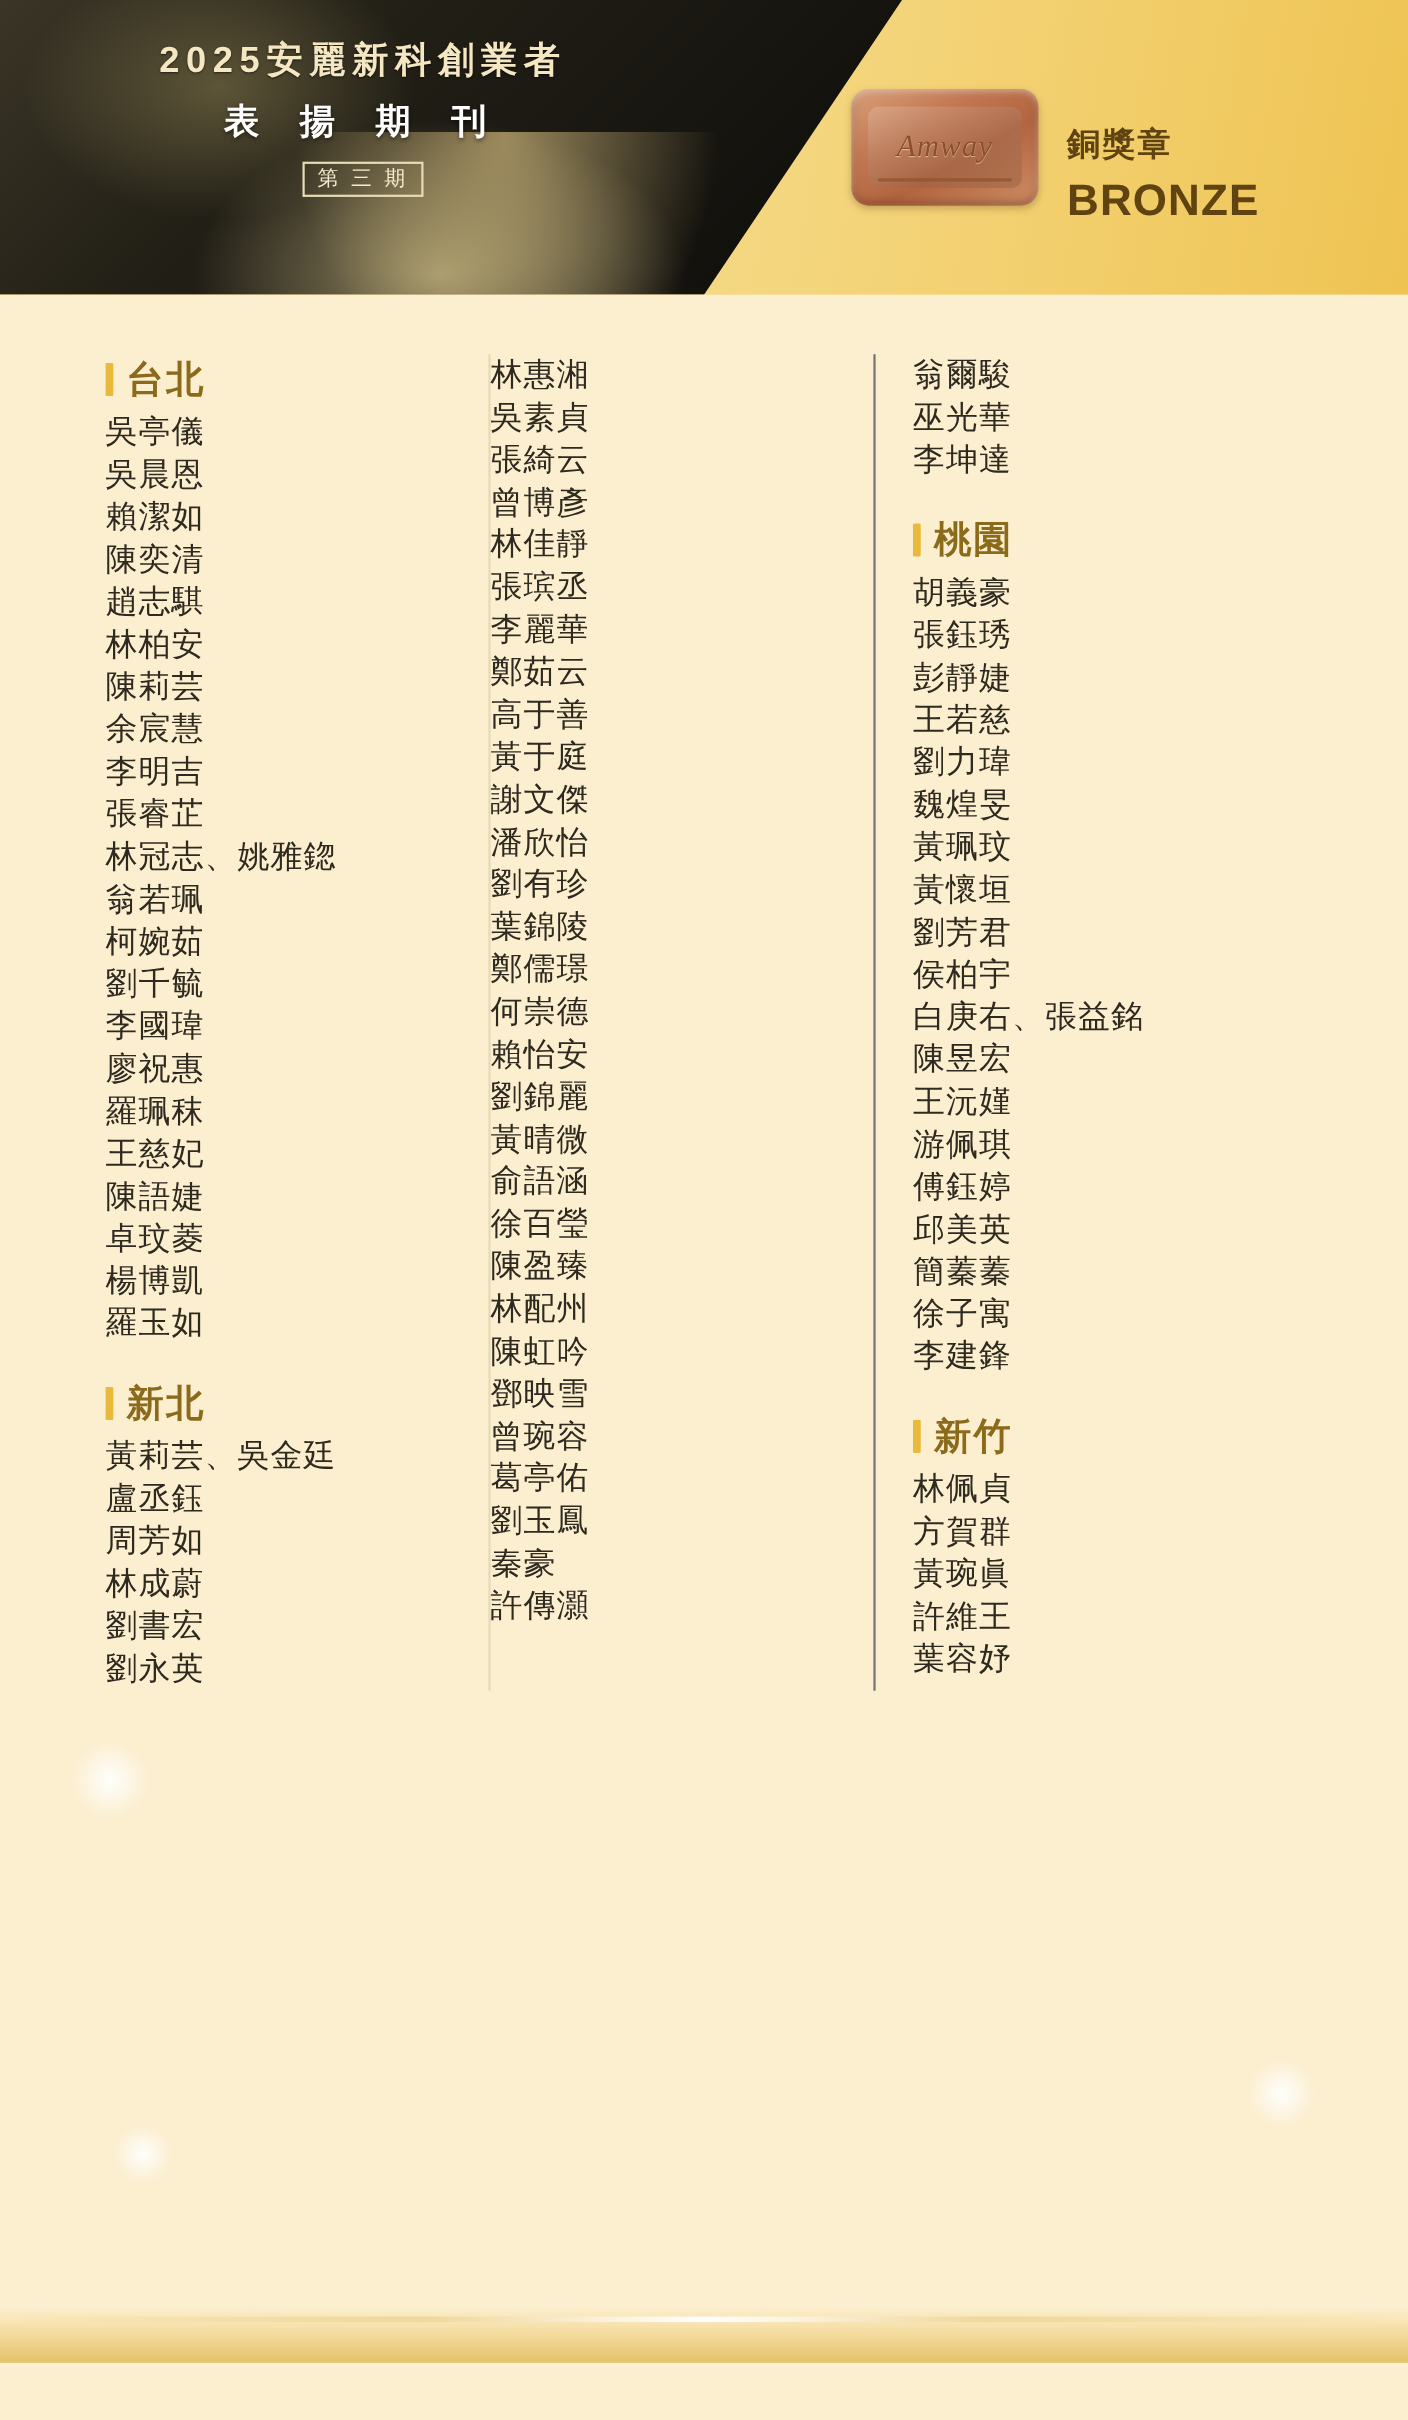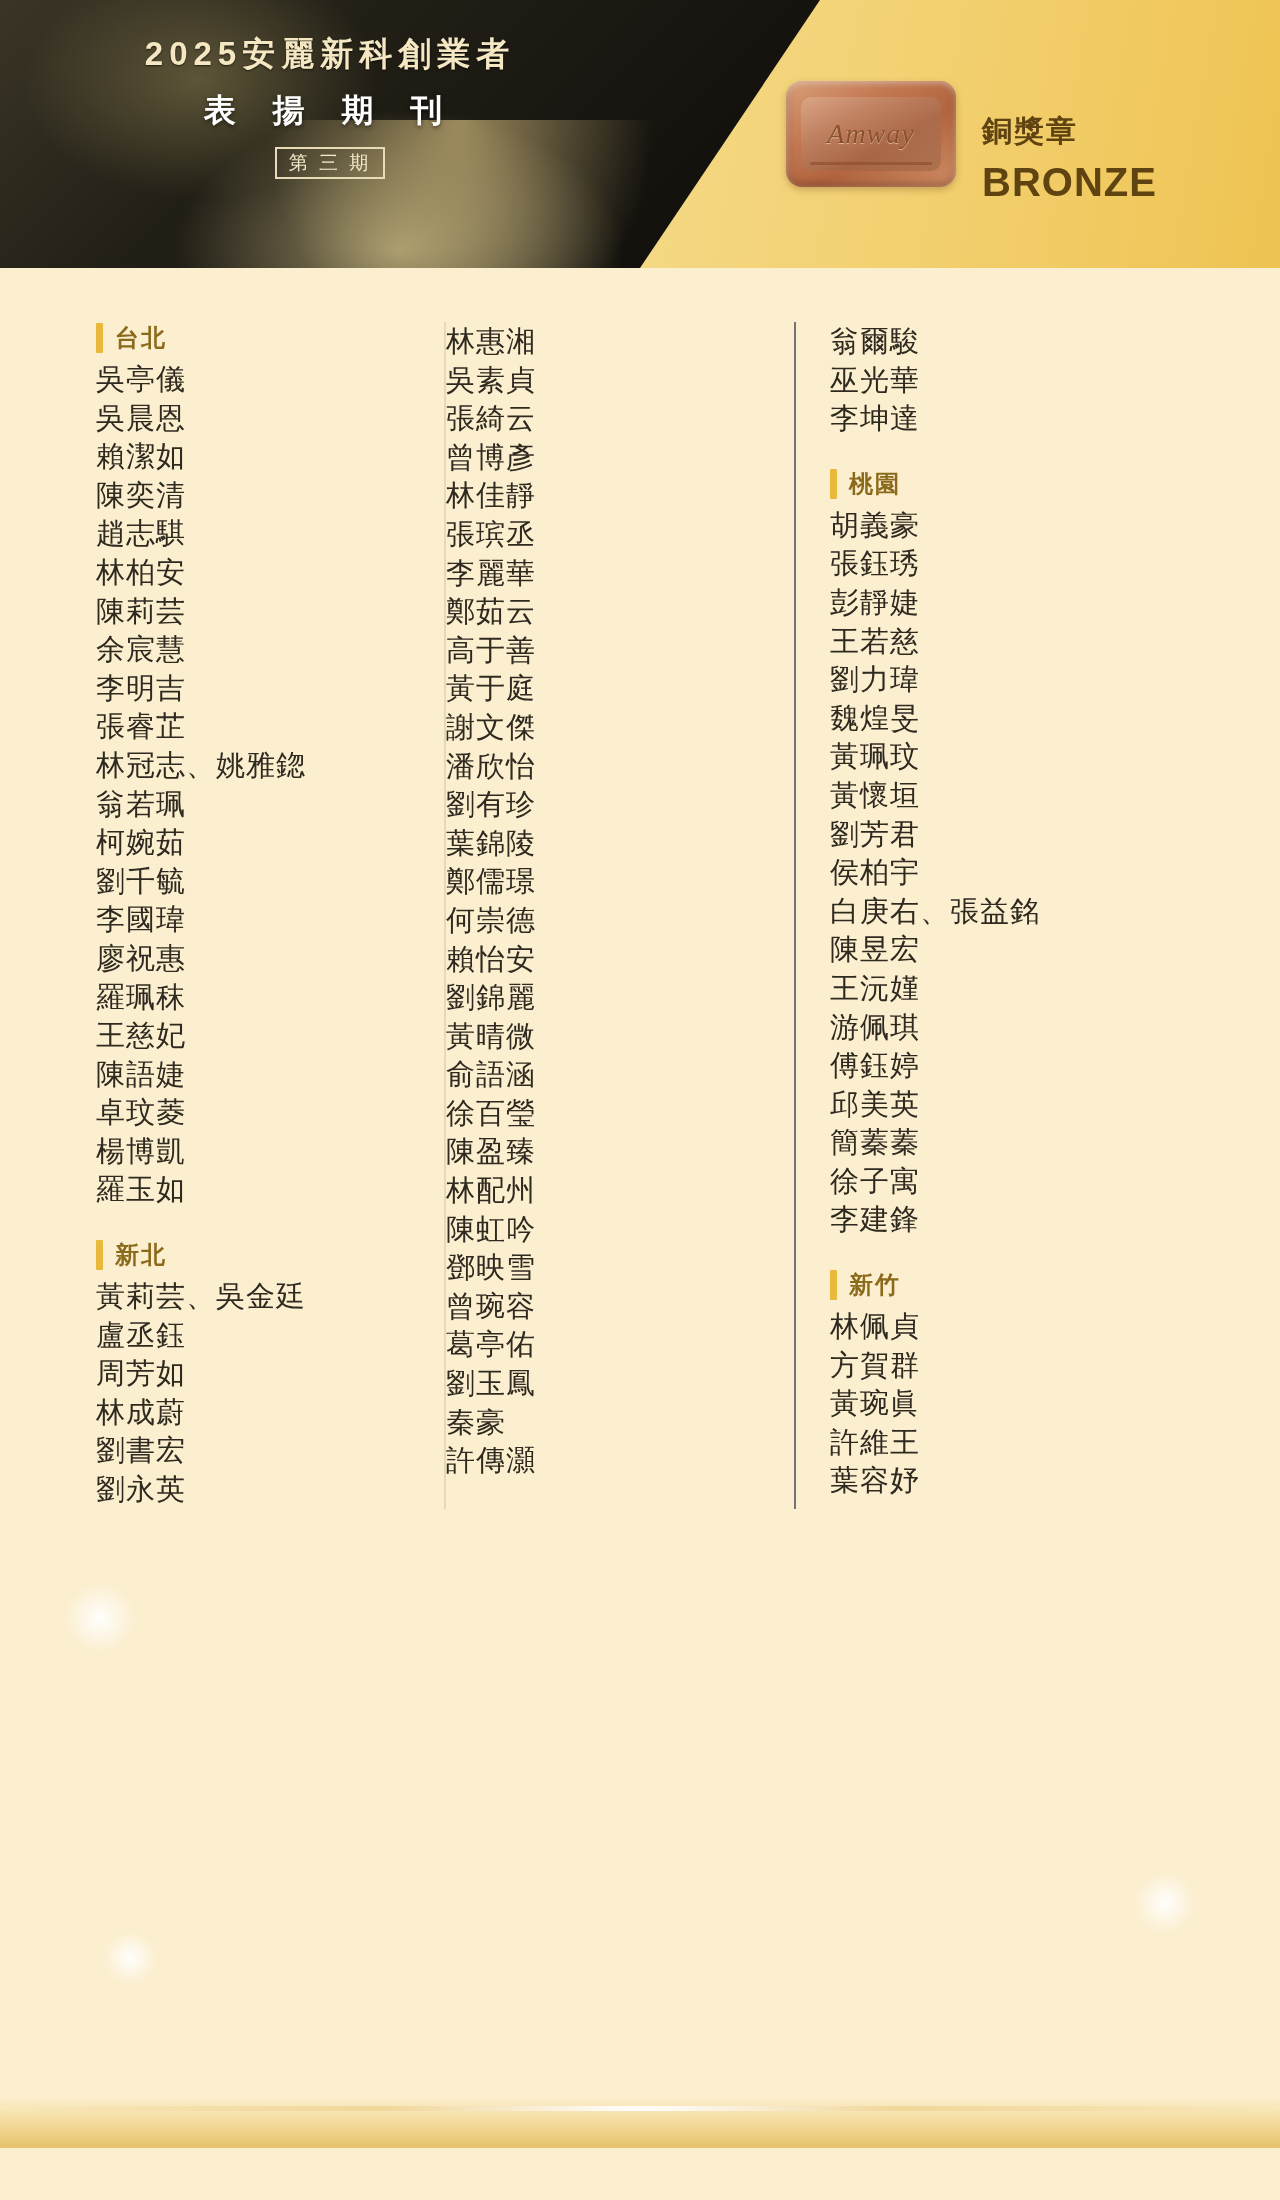--- a/index.html
+++ b/index.html
@@ -73,21 +73,21 @@
     margin-top: 14px;
     padding: 4px 12px 5px;
     border: 2px solid #e8dcb6;
     color: #f3e9cc;
     font-size: 19px;
     letter-spacing: 3px;
     line-height: 1;
   }
   .medal-area {
     position: absolute;
-    right: 4px; top: 0;
+    right: 16px; top: 0;
     width: 520px; height: 268px;
     display: flex;
     align-items: center;
     z-index: 5;
   }
   .medal {
     width: 170px;
     height: 106px;
     margin-left: 30px;
     border-radius: 16px;
@@ -173,21 +173,21 @@
     margin-bottom: 6px;
   }
   .region-bar {
     width: 7px;
     height: 30px;
     background: #e8b93b;
     margin-right: 12px;
     border-radius: 1px;
   }
   .region-name {
-    font-size: 24px;
+    font-size: 34px;
     font-weight: bold;
     color: #8c6a1b;
     letter-spacing: 2px;
   }
   .name {
     font-size: 29px;
     line-height: 38.6px;
     color: #2f2a20;
     letter-spacing: 1px;
     white-space: nowrap;

